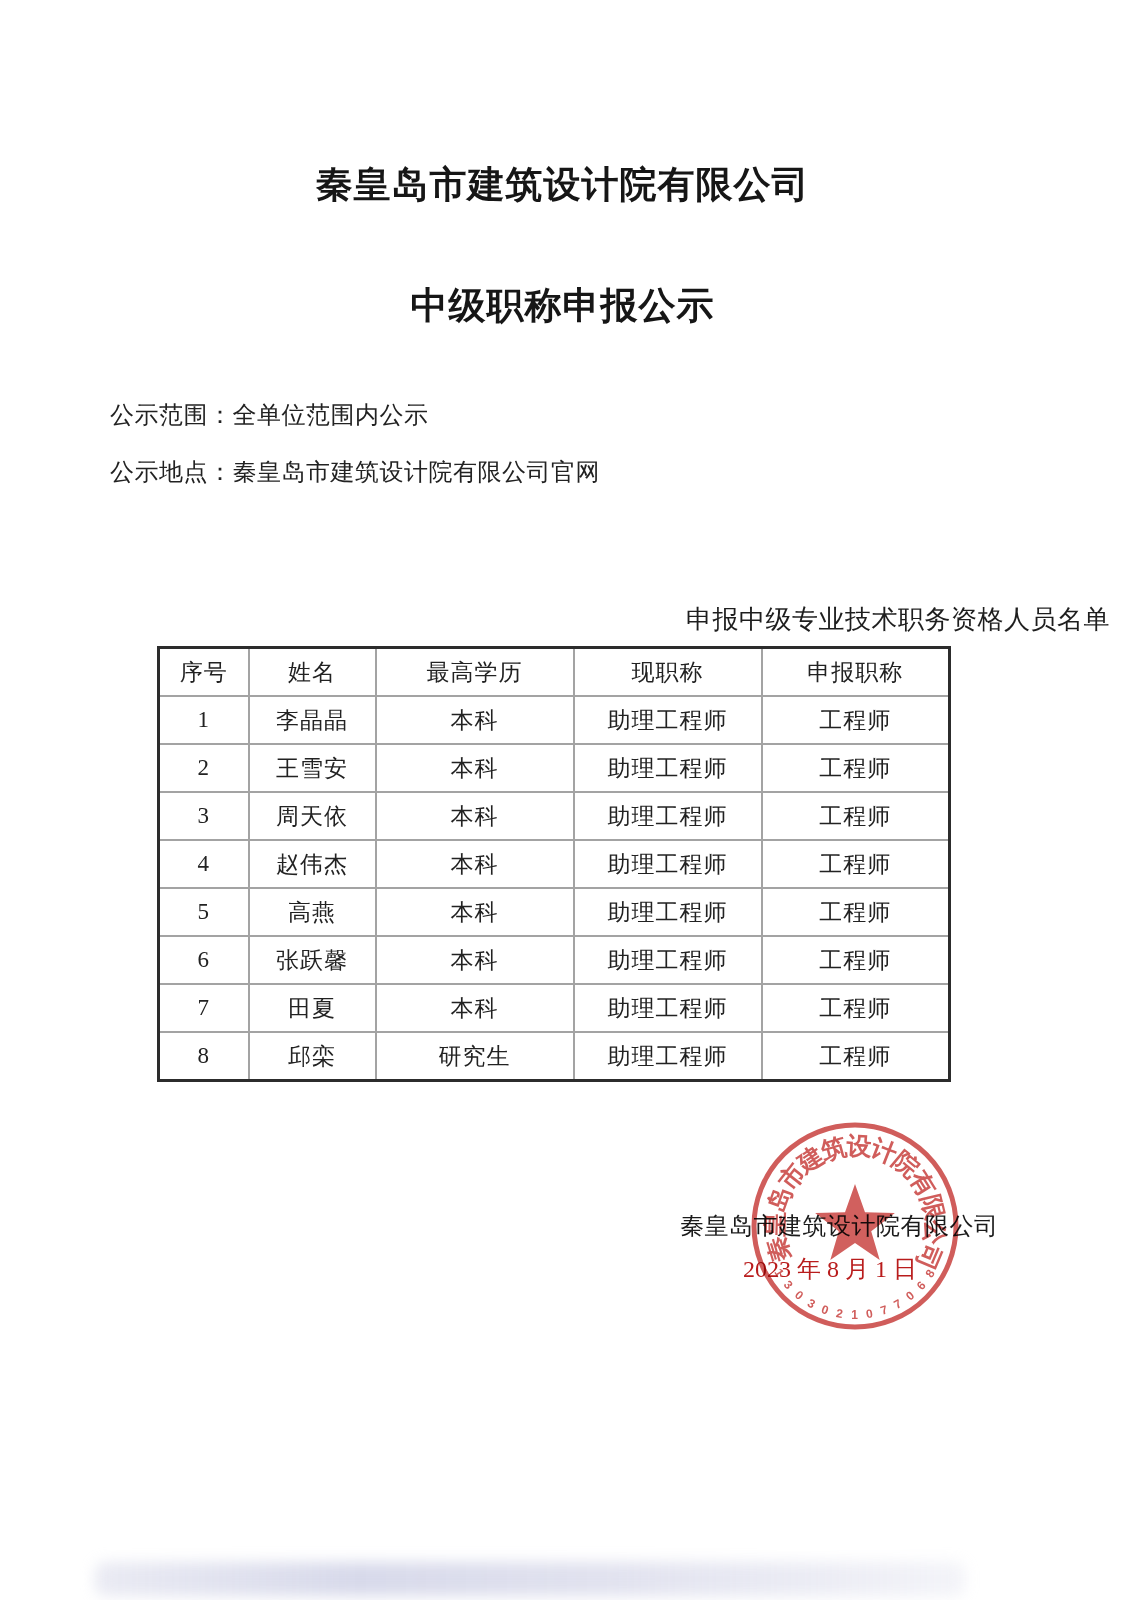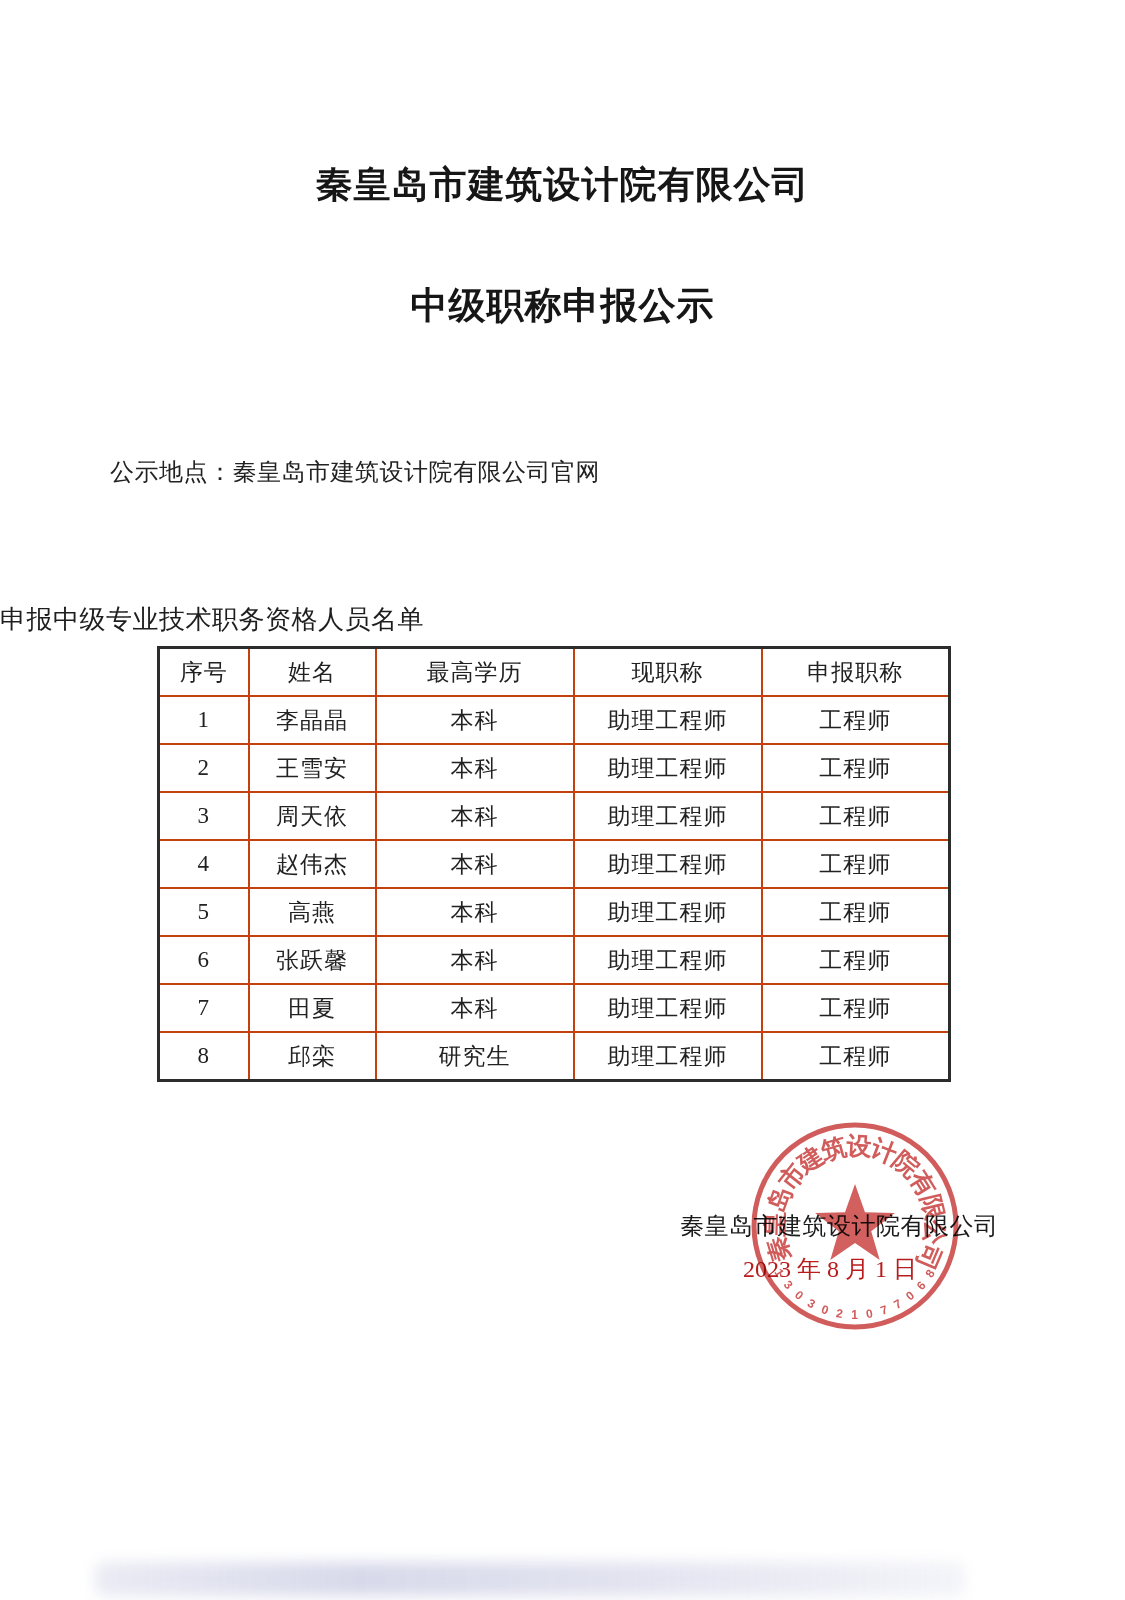--- a/index.html
+++ b/index.html
@@ -40,36 +40,36 @@
   }
   .meta-1 { top: 399px; left: 110px; }
   .meta-time { top: 399px; left: 600px; position:absolute; white-space:nowrap; }
   .meta-2 { top: 456px; left: 110px; text-align: center; }
   .meta-3 { top: 514px; left: 110px; }
 
   
   .roster-title {
     position: absolute;
     top: 602px; left: 0; width: 1110px;
-    text-align: left;
+    text-align: right;
     font-size: 26px;
     color: #1e1e1e;
     letter-spacing: 0.5px;
   }
   table.roster {
     position: absolute;
     top: 646px; left: 157px;
     width: 791px;
     border-collapse: collapse;
     table-layout: fixed;
     font-size: 23px;
     color: #222;
   }
   table.roster th, table.roster td {
-    border: 2px solid #c2410c;
+    border: 2px solid #a3a3a3;
     text-align: center;
     vertical-align: middle;
     height: 46px;
     padding: 0;
     font-weight: normal;
     letter-spacing: 1px;
   }
   table.roster { border: 3px solid #2c2c2c; }
   col.c-no   { width: 90px; }
   col.c-name { width: 127px; }
@@ -131,20 +131,23 @@
   }
 </style>
 </head>
 <body>
 
 <div class="page">
 
   <div class="doc-title-line doc-title-1">秦皇岛市建筑设计院有限公司</div>
   <div class="doc-title-line doc-title-3">中级职称申报公示</div>
 
+  <div class="meta-line meta-1">
+    <span>公示范围：</span><span>全单位范围内公示</span>
+  </div>
   <div class="meta-line meta-2">
     <span>公示地点：</span><span>秦皇岛市建筑设计院有限公司官网</span>
   </div>
 
   <div class="roster-title">申报中级专业技术职务资格人员名单</div>
 
   <table class="roster">
     <colgroup>
       <col class="c-no">
         <col class="c-name">

